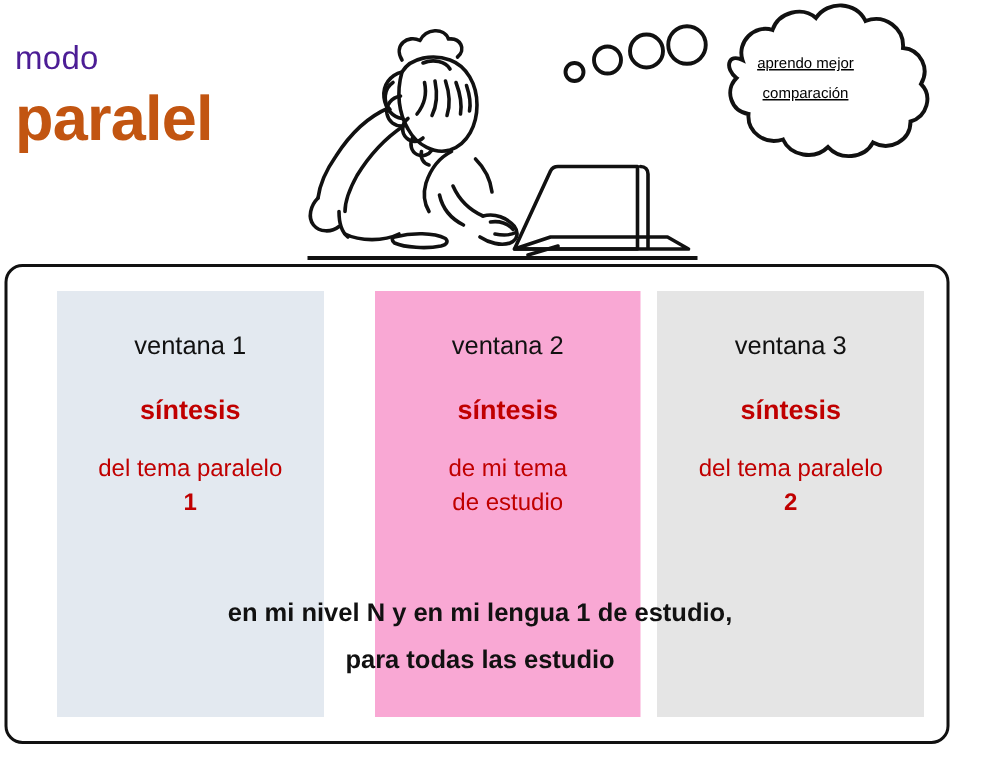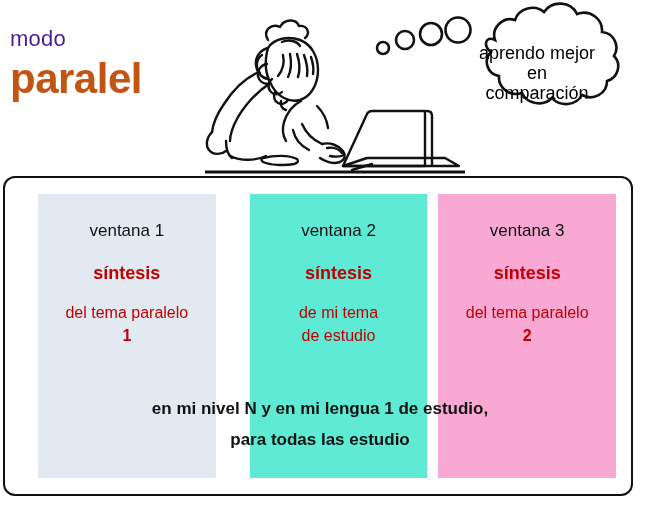--- a/index.html
+++ b/index.html
@@ -57,27 +57,28 @@
   #thought-bubble-svg {
     position: absolute;
     left: 375px;
     top: 2px;
     width: 280px;
     height: 150px;
   }
   #bubble-text {
     position: absolute;
     left: 462px;
-    top: 43px;
+    top: 33px;
     width: 150px;
     text-align: center;
-    font-size: 18px;
+    font-size: 10px;
     line-height: 20px;
     color: #000000;
     pointer-events: none;
+    text-decoration: underline;
   }
   #bubble-text .bl { display: block; white-space: nowrap; }
 
   
   #panel {
     position: absolute;
     left: 3px;
     top: 176px;
     width: 630px;
     height: 320px;
@@ -97,22 +98,22 @@
     gap: 11px;
   }
   .column {
     flex: 1 1 0;
     position: relative;
     padding-top: 26px;
     box-sizing: border-box;
     text-align: center;
   }
   .col-1 { background: #e3e9f0; margin-left: 14px; }
-  .col-2 { background: #5eead4; margin-left: 23px; }
-  .col-3 { background: #f9a8d4; }
+  .col-2 { background: #f9a8d4; margin-left: 23px; }
+  .col-3 { background: #e5e5e5; }
 
   .window-label {
     font-size: 17px;
     line-height: 22px;
     color: #111111;
     margin-bottom: 20px;
   }
   .synthesis {
     font-size: 18px;
     line-height: 23px;
@@ -221,21 +222,20 @@
                c-6 11 -22 12 -30 3
                c-9 9 -25 6 -30 -5
                c-12 4 -24 -5 -23 -17
                c-12 -2 -16 -16 -8 -24
                c-8 -6 -6 -17 4 -12 z"></path>
     </g>
   </svg>
 
   <div id="bubble-text">
     <span class="bl">aprendo  mejor</span>
-    <span class="bl">en</span>
     <span class="bl">comparación</span>
   </div>
 </div>
 
 <div id="panel">
 
   <div id="columns">
 
     <div class="column col-1">
       <div class="window-label">ventana 1</div>

